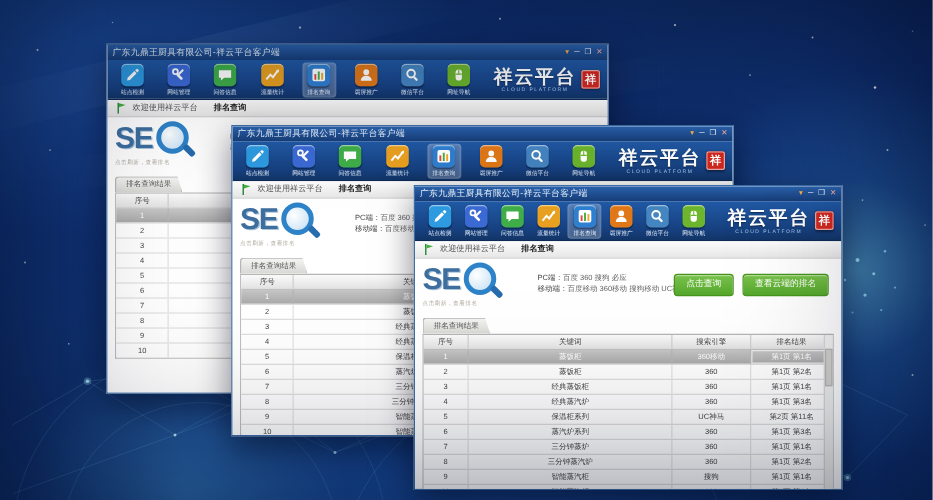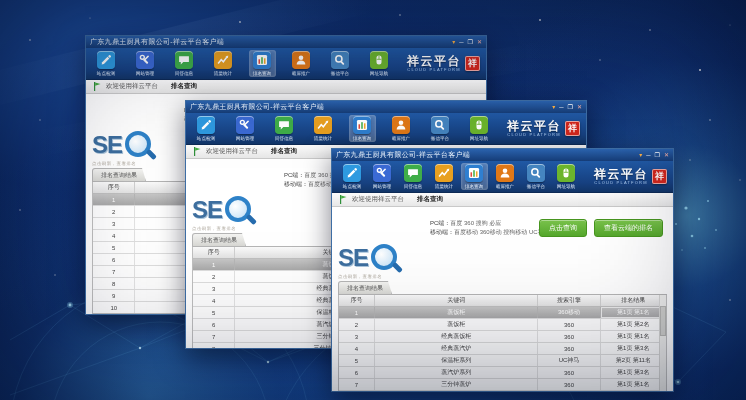--- a/index.html
+++ b/index.html
@@ -33,34 +33,34 @@
        background:linear-gradient(#215aa6,#174181 70%,#123567);border-bottom:1px solid #0d2a55;}
   .tools{flex:1;display:flex;justify-content:space-between;align-items:flex-start;margin-right:14px;min-width:0;}
   .tool{width:27px;display:flex;flex-direction:column;align-items:center;gap:1px;padding:1px 0;border-radius:3px;}
   .tool.selected{background:rgba(255,255,255,.22);box-shadow:inset 0 0 3px rgba(255,255,255,.35);}
   .tool-ico{width:18px;height:18px;border-radius:4px;box-shadow:inset 0 1px 0 rgba(255,255,255,.5), 0 1px 1px rgba(0,0,0,.35);
        display:flex;align-items:center;justify-content:center;}
   .tool-ico svg{width:14px;height:14px;display:block;}
   .tool-label{font-size:5px;color:#e8f1fb;white-space:nowrap;transform:scale(.92);}
   .brand{display:flex;align-items:center;gap:4px;flex:0 0 auto;}
   .brand-text{display:flex;flex-direction:column;align-items:center;line-height:1;}
-  .brand-name{font-size:12px;font-weight:bold;color:#fff;letter-spacing:1.5px;text-shadow:0 1px 1px rgba(0,0,0,.4);}
+  .brand-name{font-size:15px;font-weight:bold;color:#fff;letter-spacing:1.5px;text-shadow:0 1px 1px rgba(0,0,0,.4);}
   .brand-sub{font-size:4px;color:#a9c9ee;letter-spacing:1.2px;margin-top:1px;}
   .seal{width:15px;height:15px;background:#d3271d;border-radius:2px;color:#fff;font-size:9px;font-weight:bold;
        display:flex;align-items:center;justify-content:center;
        box-shadow:inset 0 0 0 1px rgba(255,255,255,.6),0 1px 2px rgba(0,0,0,.4);}
 
   .welcomebar{height:13px;flex:0 0 13px;display:flex;align-items:center;gap:5px;padding:0 7px;
        background:linear-gradient(#fcfcfc,#e7e7e7);border-bottom:1px solid #c9c9c9;}
   .welcome-text{font-size:6.5px;color:#555;}
   .welcome-section{font-size:6.5px;color:#222;font-weight:bold;margin-left:8px;}
 
   .content{flex:1;background:#fff;padding:5px 6px 0;display:flex;flex-direction:column;min-height:0;}
   .seo-row{display:flex;align-items:flex-start;flex:0 0 40px;}
-  .seo-logo{position:relative;width:86px;flex:0 0 86px;margin-top:34px;}
+  .seo-logo{position:relative;width:86px;flex:0 0 86px;}
   .seo-se{font-size:24px;font-weight:900;color:#3d6e9e;line-height:24px;letter-spacing:-1px;text-shadow:1px 1px 0 #a9c4da;}
   .lens{position:absolute;left:33px;top:-2px;width:18px;height:18px;border:4px solid #2e82c8;border-radius:50%;
        background:radial-gradient(circle at 35% 35%, #ffffff 0%,#d3e8f8 70%,#b8d8f0 100%);}
   .lens-handle{position:absolute;left:54px;top:19px;width:11px;height:4.5px;background:#266cae;border-radius:2px;transform:rotate(45deg);}
   .seo-caption{font-size:4.5px;color:#b2aca2;margin-top:4px;letter-spacing:.4px;white-space:nowrap;}
   .engines{margin-left:6px;margin-top:7px;font-size:6px;color:#666;line-height:9px;white-space:nowrap;min-width:0;overflow:hidden;}
   .eng-label{color:#444;}
   .btns{margin-left:auto;display:flex;gap:7px;margin-top:7px;margin-right:4px;flex:0 0 auto;}
   .gbtn{height:16px;line-height:15px;padding:0 9px;font-size:7px;color:#fff;cursor:pointer;
        background:linear-gradient(#79c24b,#55a72c);border:1px solid #47951f;border-radius:3px;

